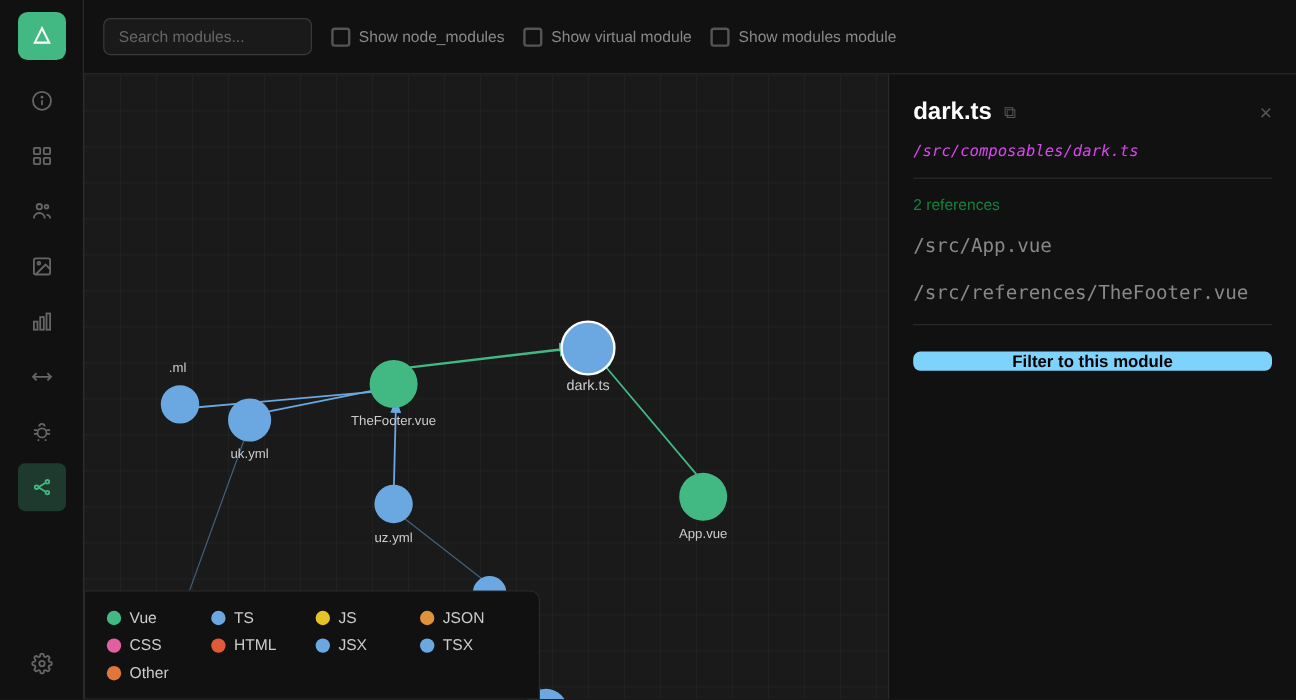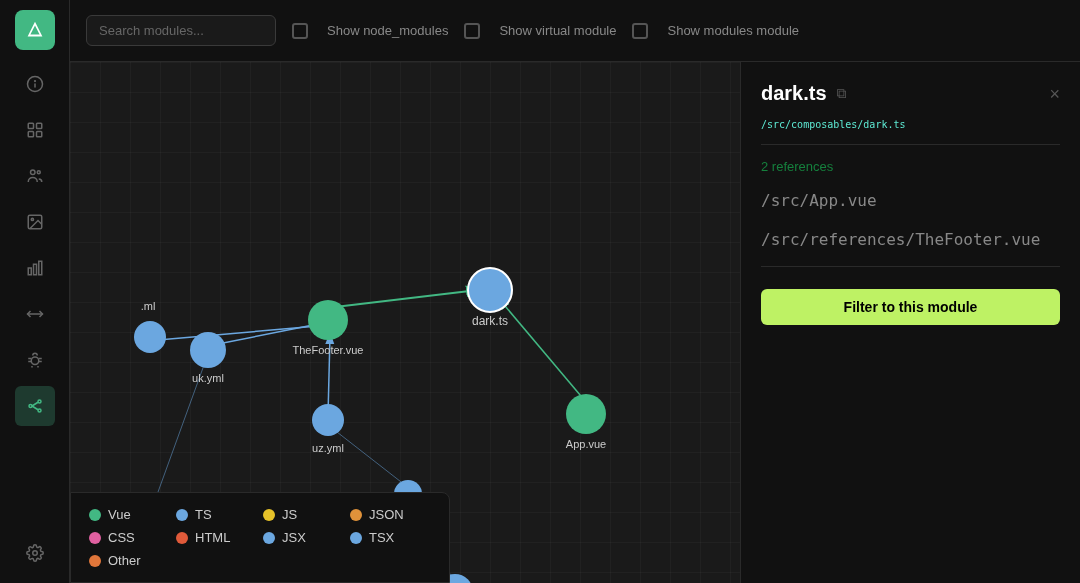--- a/index.html
+++ b/index.html
@@ -71,28 +71,28 @@
       gap: 16px;
       flex-shrink: 0;
     }
     .search-box {
       background: #1a1a1a;
       border: 1px solid #3a3a3a;
       border-radius: 6px;
       padding: 7px 12px;
       color: #888;
       font-size: 13px;
-      width: 190px;
+      width: 174px;
       outline: none;
     }
     .search-box::placeholder { color: #666; }
     .checkbox-item {
       display: flex;
       align-items: flex-start;
-      gap: 19px;
+      gap: 7px;
       color: #888;
       font-size: 13px;
       cursor: pointer;
     }
     .checkbox-item input[type="checkbox"] {
       width: 16px;
       height: 16px;
       background: transparent;
       border: 2px solid #555;
       border-radius: 3px;
@@ -142,45 +142,46 @@
       font-size: 14px;
     }
     .panel-close {
       margin-left: auto;
       color: #555;
       cursor: pointer;
       font-size: 18px;
       line-height: 1;
     }
     .panel-path {
-      font-size: 10px;
-      color: #5eead4;
+      font-size: 13px;
+      color: #d946ef;
       font-family: monospace;
+      font-style: italic;
     }
     .panel-divider {
       height: 1px;
       background: #2a2a2a;
     }
     .panel-section-title {
       font-size: 13px;
       color: #15803d;
       font-weight: 500;
     }
     .panel-ref-item {
       font-size: 16px;
       color: #888;
       padding: 3px 0;
       font-family: monospace;
     }
     .filter-button {
-      background: #bef264;
+      background: #7dd3fc;
       color: #000;
       border: none;
       border-radius: 6px;
-      padding: 10px 18px;
+      padding: 0 18px;
       font-size: 14px;
       font-weight: 600;
       cursor: pointer;
       margin-top: 8px;
       width: 100%;
       text-align: center;
     }
 
     
     .legend {

